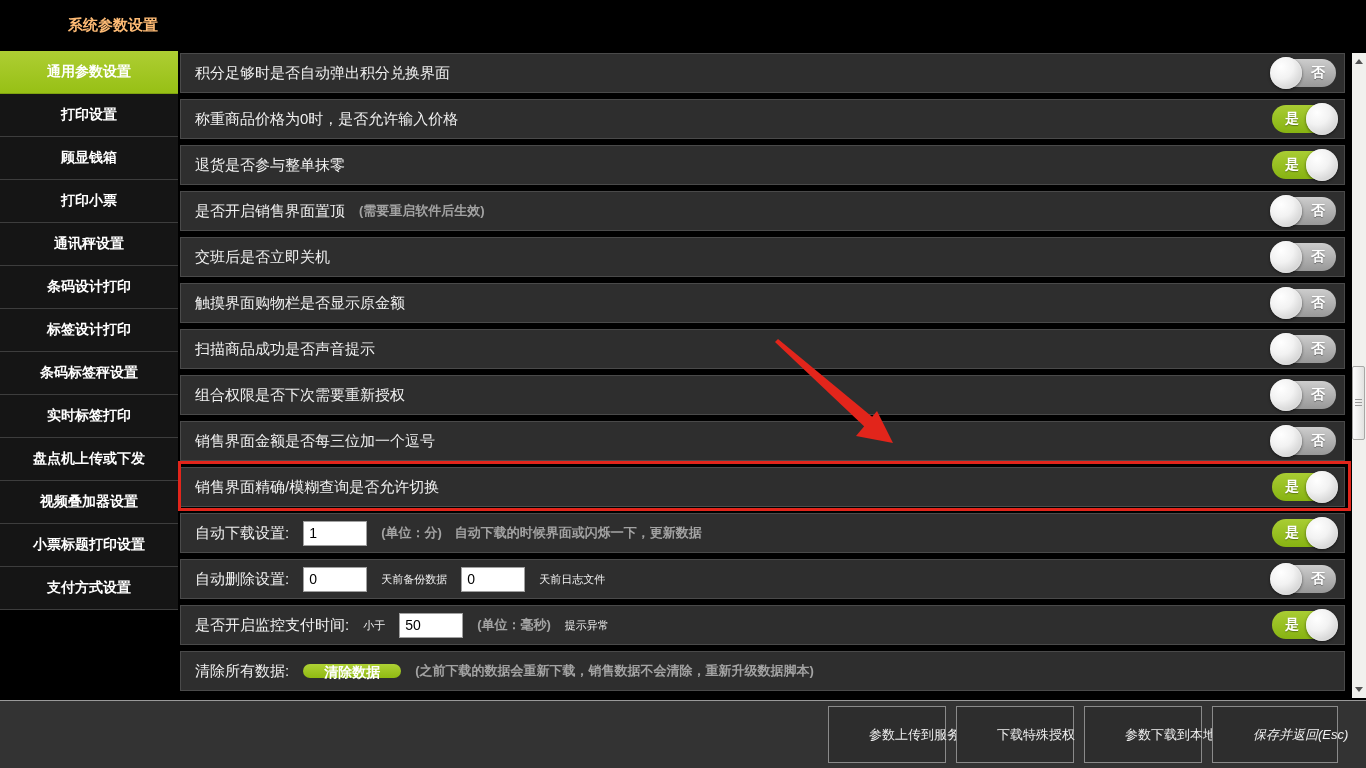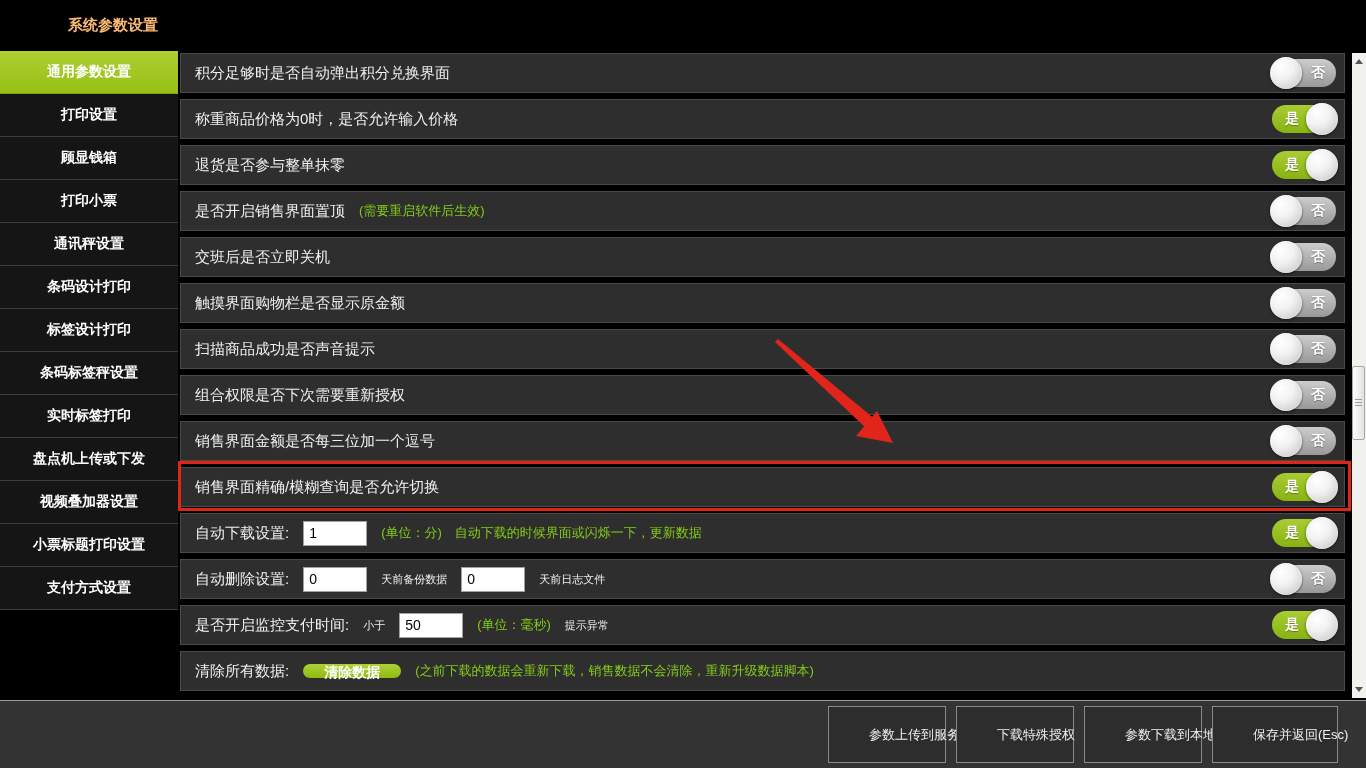--- a/index.html
+++ b/index.html
@@ -19,21 +19,21 @@
                border-bottom:1px solid #3d3d3d; cursor:pointer; }
   .side-item.active { background:linear-gradient(#aece33,#97c015); border-bottom:1px solid #7fa20f; }
 
   
   #content { position:absolute; left:180px; top:53px; width:1165px; }
   .row { position:relative; width:1165px; height:40px; margin-bottom:6px;
          background:#2e2e2e; border:1px solid #4a4a4a;
          display:flex; align-items:center; gap:14px; padding-left:14px; }
   .row-label { color:#f0f0f0; font-size:15px; white-space:nowrap; }
   .row-text  { color:#f0f0f0; font-size:11px; white-space:nowrap; }
-  .hint { color:#84cc16; font-size:13px; white-space:nowrap; }
+  .hint { color:#a3a3a3; font-size:13px; white-space:nowrap;font-weight:bold; }
   .field { width:64px; height:25px; background:#fff; border:1px solid #a0a0a0;
            font-size:14px; color:#000; padding:1px 5px; font-family:inherit; }
   .green-btn { height:14px; padding:0 21px; border:none; border-radius:15px;
                background:linear-gradient(#aed135,#90ba12); color:#fff; font-size:14px;
                font-weight:bold; cursor:pointer; font-family:inherit; }
 
   
   .toggle { position:absolute; right:8px; top:50%; transform:translateY(-50%);
             width:64px; height:28px; border-radius:14px; cursor:pointer; }
   .toggle .t-label { position:absolute; top:50%; transform:translateY(-50%);
@@ -68,21 +68,21 @@
   #sb-thumb .grip { position:absolute; left:2px; right:2px; height:1px; background:#9a9a9a; }
   #sb-thumb .grip:nth-child(1){ top:32px; } #sb-thumb .grip:nth-child(2){ top:35px; }
   #sb-thumb .grip:nth-child(3){ top:38px; }
 
   
   #footer { position:absolute; left:0; top:700px; width:1366px; height:68px;
             background:#333; border-top:1px solid #9a9a9a; }
   #footer-buttons { position:absolute; right:28px; top:5px; display:flex; gap:10px; }
   .footer-btn { width:118px; height:57px; background:#2d2d2d; border:1px solid #8a8a8a;
                 color:#f0f0f0; font-size:13px; cursor:pointer; font-family:inherit; white-space:nowrap;padding-left:40px; }
-  .footer-btn:last-child { width:126px; }
+  .footer-btn:last-child { width:126px;font-style:italic; }
 </style>
 </head>
 <body>
 
 <div id="root">
 
   <div id="titlebar">
     <span>系统参数设置</span>
   </div>
 

